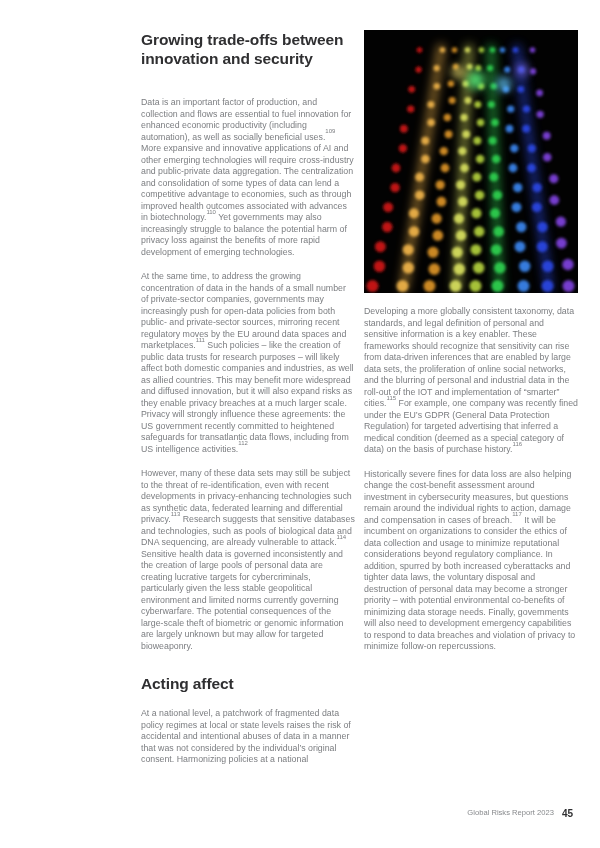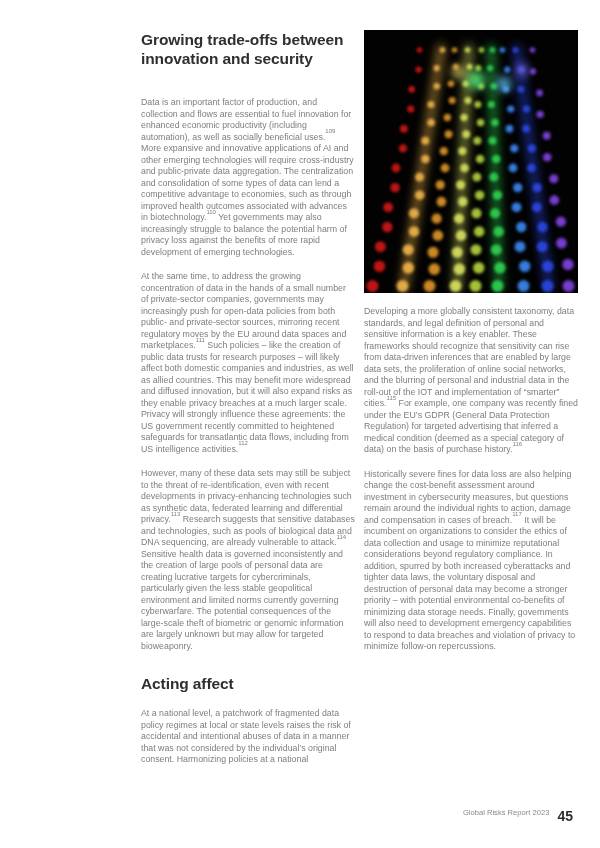--- a/index.html
+++ b/index.html
@@ -27,21 +27,21 @@
   figure.photo {
     width:214px; height:263px; margin-bottom:13px;
     background:#000; overflow:hidden;
   }
   figure.photo svg { display:block; width:100%; height:100%; }
   footer.page-footer {
     position:absolute; top:808px; right:27px;
     display:flex; align-items:flex-start; gap:8px; white-space:nowrap;
   }
   .report-title { font-size:7.6px; color:#87898c; }
-  .page-num { font-size:14px; font-weight:700; color:#2f2f31; }
+  .page-num { font-size:10px; font-weight:700; color:#2f2f31; }
 </style>
 </head>
 <body>
 
 <div class="page">
 
   <section class="col col-left">
     <h1>Growing trade-offs between innovation and security</h1>
     <p>Data is an important factor of production, and collection and flows are essential to fuel innovation for enhanced economic productivity (including automation), as well as socially beneficial uses.<sup>109</sup> More expansive and innovative applications of AI and other emerging technologies will require cross-industry and public-private data aggregation. The centralization and consolidation of some types of data can lend a competitive advantage to economies, such as through improved health outcomes associated with advances in biotechnology.<sup>110</sup> Yet governments may also increasingly struggle to balance the potential harm of privacy loss against the benefits of more rapid development of emerging technologies.</p>
     <p>At the same time, to address the growing concentration of data in the hands of a small number of private-sector companies, governments may increasingly push for open-data policies from both public- and private-sector sources, mirroring recent regulatory moves by the EU around data spaces and marketplaces.<sup>111</sup> Such policies – like the creation of public data trusts for research purposes – will likely affect both domestic companies and industries, as well as allied countries. This may benefit more widespread and diffused innovation, but it will also expand risks as they enable privacy breaches at a much larger scale. Privacy will strongly influence these agreements: the US government recently committed to heightened safeguards for transatlantic data flows, including from US intelligence activities.<sup>112</sup></p>

